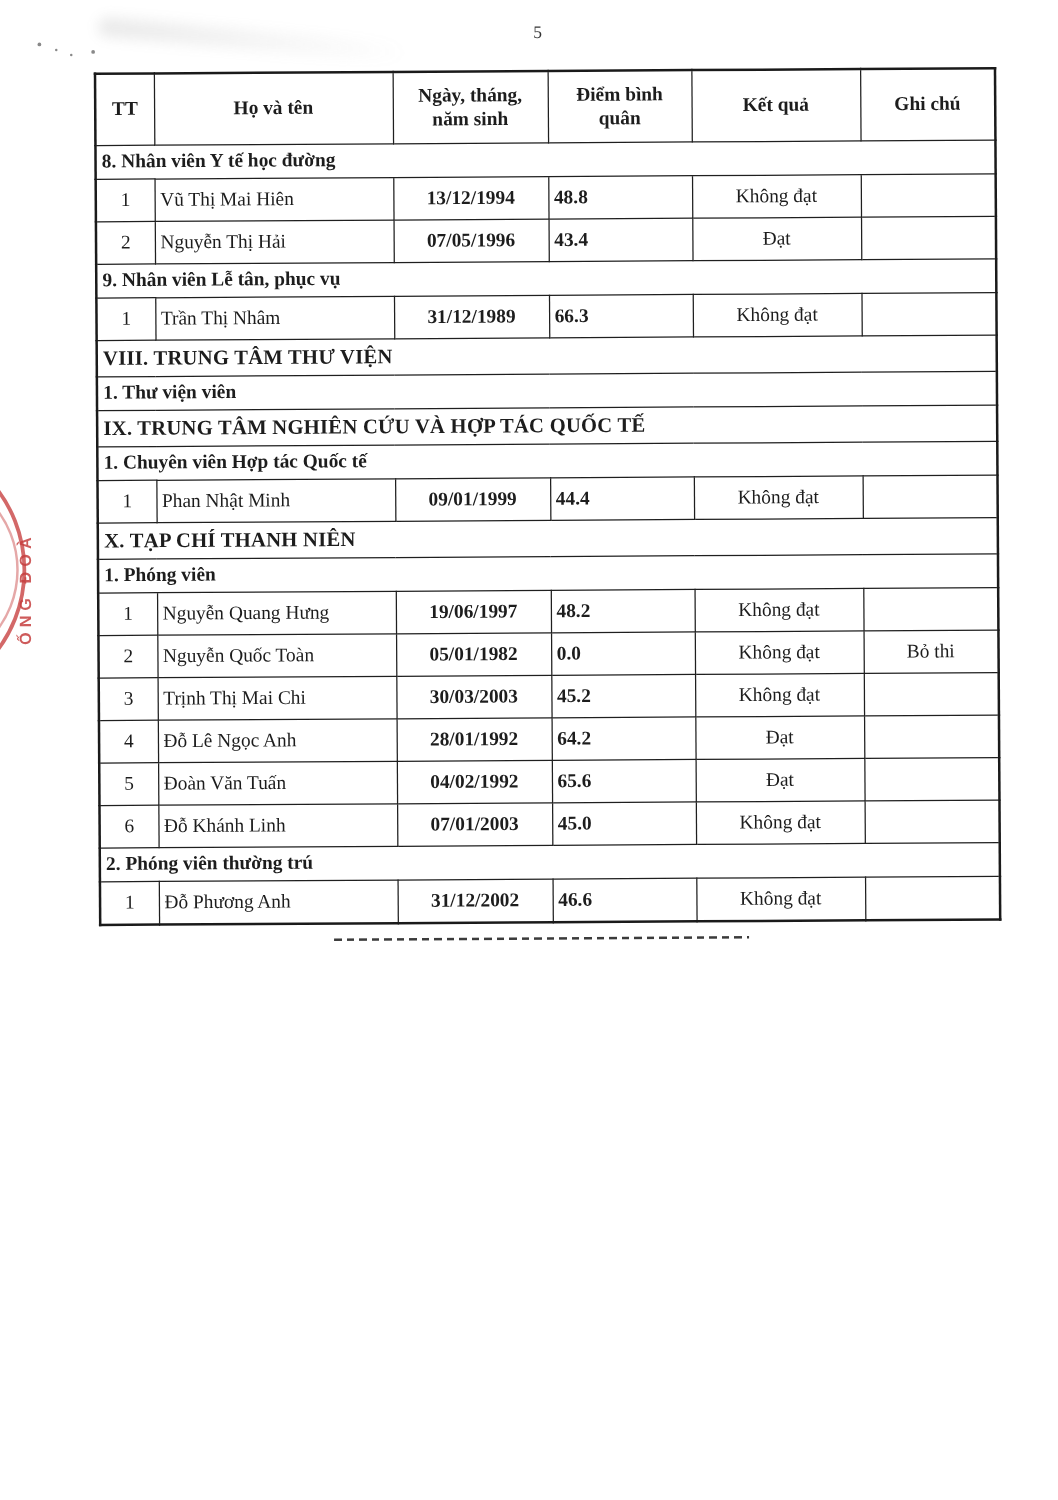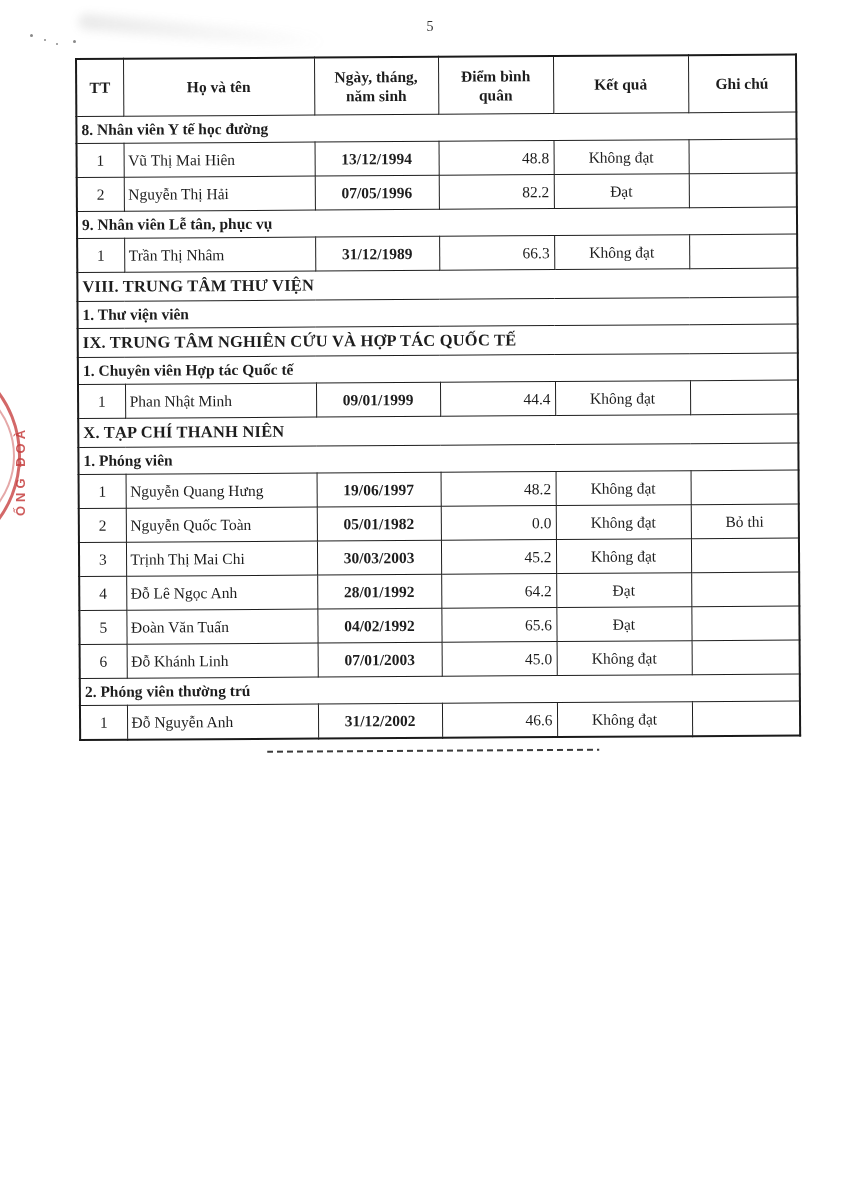--- a/index.html
+++ b/index.html
@@ -116,21 +116,21 @@
   td.section.roman {
     font-size: 16.5px;
     height: 28px;
     letter-spacing: .2px;
   }
 
   tr.row-data td { height: 33px; font-size: 15.5px; }
   td.c-tt     { text-align: center; }
   td.c-name   { text-align: left; padding-left: 9px; }
   td.c-dob    { text-align: center; font-weight: bold; }
-  td.c-score  { text-align: right; }
+  td.c-score  { text-align: left; font-weight: bold; }
   td.c-result { text-align: center; }
   td.c-note   { text-align: center; }
 
   .dashed-separator {
     margin-top: 11px;
     margin-left: 188px;
     width: 332px;
     height: 2px;
     background: repeating-linear-gradient(90deg, #3b3b3b 0 6px, transparent 6px 10px);
   }
@@ -181,21 +181,21 @@
           <td class="c-name">Vũ Thị Mai Hiên</td>
           <td class="c-dob">13/12/1994</td>
           <td class="c-score">48.8</td>
           <td class="c-result">Không đạt</td>
           <td class="c-note"></td>
         </tr>
         <tr class="row-data">
           <td class="c-tt">2</td>
           <td class="c-name">Nguyễn Thị Hải</td>
           <td class="c-dob">07/05/1996</td>
-          <td class="c-score">82.2</td>
+          <td class="c-score">43.4</td>
           <td class="c-result">Đạt</td>
           <td class="c-note"></td>
         </tr>
         <tr>
           <td colspan="6" class="section sub">9. Nhân viên Lễ tân, phục vụ</td>
         </tr>
         <tr class="row-data">
           <td class="c-tt">1</td>
           <td class="c-name">Trần Thị Nhâm</td>
           <td class="c-dob">31/12/1989</td>
@@ -275,21 +275,21 @@
           <td class="c-dob">07/01/2003</td>
           <td class="c-score">45.0</td>
           <td class="c-result">Không đạt</td>
           <td class="c-note"></td>
         </tr>
         <tr>
           <td colspan="6" class="section sub">2. Phóng viên thường trú</td>
         </tr>
         <tr class="row-data">
           <td class="c-tt">1</td>
-          <td class="c-name">Đỗ Nguyễn Anh</td>
+          <td class="c-name">Đỗ Phương Anh</td>
           <td class="c-dob">31/12/2002</td>
           <td class="c-score">46.6</td>
           <td class="c-result">Không đạt</td>
           <td class="c-note"></td>
         </tr>
       </tbody>
   </table>
   <div class="dashed-separator"></div>
 </div>
 

